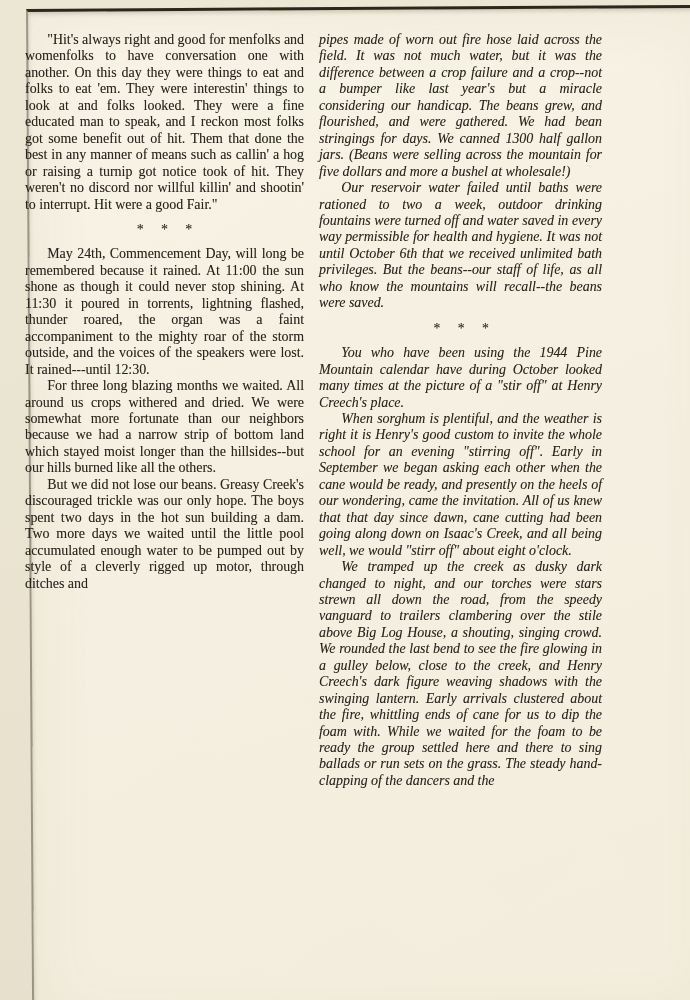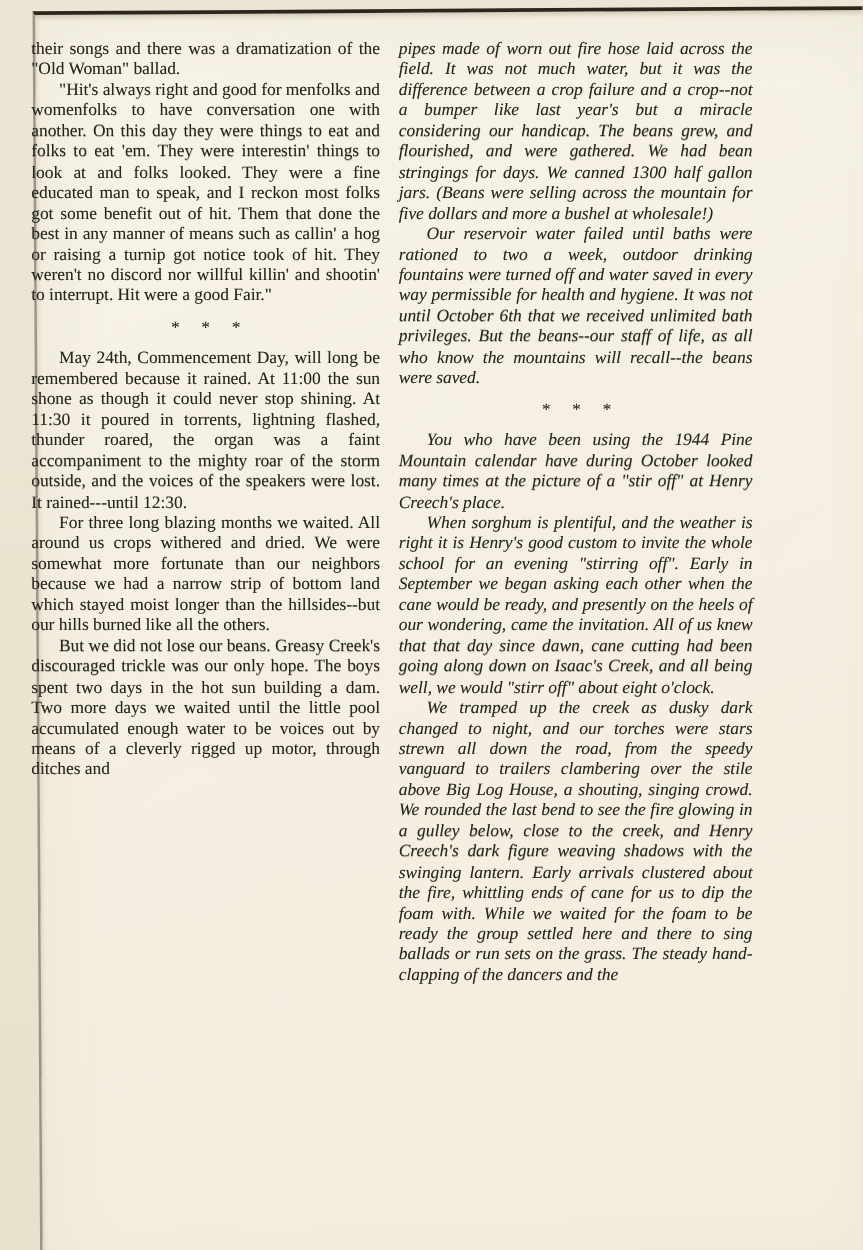--- a/index.html
+++ b/index.html
@@ -65,26 +65,25 @@
   }
 </style>
 </head>
 <body>
 
 <div class="scan">
   <div class="paper"></div>
   <div class="content">
 
     <div class="col left">
-      <p class="para">their songs and there was a dramatization of the "Old Woman" ballad.</p>
       <p class="para indent">"Hit's always right and good for menfolks and womenfolks to have conversation one with another. On this day they were things to eat and folks to eat 'em. They were interestin' things to look at and folks looked. They were a fine educated man to speak, and I reckon most folks got some benefit out of hit. Them that done the best in any manner of means such as callin' a hog or raising a turnip got notice took of hit. They weren't no discord nor willful killin' and shootin' to interrupt. Hit were a good Fair."</p>
       <div class="separator">* * *</div>
       <p class="para indent">May 24th, Commencement Day, will long be remembered because it rained. At 11:00 the sun shone as though it could never stop shining. At 11:30 it poured in torrents, lightning flashed, thunder roared, the organ was a faint accompaniment to the mighty roar of the storm outside, and the voices of the speakers were lost. It rained---until 12:30.</p>
       <p class="para indent">For three long blazing months we waited. All around us crops withered and dried. We were somewhat more fortunate than our neighbors because we had a narrow strip of bottom land which stayed moist longer than the hillsides--but our hills burned like all the others.</p>
-      <p class="para indent">But we did not lose our beans. Greasy Creek's discouraged trickle was our only hope. The boys spent two days in the hot sun building a dam. Two more days we waited until the little pool accumulated enough water to be voices out by means of a cleverly rigged up motor, through ditches and</p>
+      <p class="para indent">But we did not lose our beans. Greasy Creek's discouraged trickle was our only hope. The boys spent two days in the hot sun building a dam. Two more days we waited until the little pool accumulated enough water to be pumped out by style of a cleverly rigged up motor, through ditches and</p>
     </div>
 
     <div class="col right">
       <p class="para">pipes made of worn out fire hose laid across the field. It was not much water, but it was the difference between a crop failure and a crop--not a bumper like last year's but a miracle considering our handicap. The beans grew, and flourished, and were gathered. We had bean stringings for days. We canned 1300 half gallon jars. (Beans were selling across the mountain for five dollars and more a bushel at wholesale!)</p>
       <p class="para indent">Our reservoir water failed until baths were rationed to two a week, outdoor drinking fountains were turned off and water saved in every way permissible for health and hygiene. It was not until October 6th that we received unlimited bath privileges. But the beans--our staff of life, as all who know the mountains will recall--the beans were saved.</p>
       <div class="separator">* * *</div>
       <p class="para indent">You who have been using the 1944 Pine Mountain calendar have during October looked many times at the picture of a "stir off" at Henry Creech's place.</p>
       <p class="para indent">When sorghum is plentiful, and the weather is right it is Henry's good custom to invite the whole school for an evening "stirring off". Early in September we began asking each other when the cane would be ready, and presently on the heels of our wondering, came the invitation. All of us knew that that day since dawn, cane cutting had been going along down on Isaac's Creek, and all being well, we would "stirr off" about eight o'clock.</p>
       <p class="para indent">We tramped up the creek as dusky dark changed to night, and our torches were stars strewn all down the road, from the speedy vanguard to trailers clambering over the stile above Big Log House, a shouting, singing crowd. We rounded the last bend to see the fire glowing in a gulley below, close to the creek, and Henry Creech's dark figure weaving shadows with the swinging lantern. Early arrivals clustered about the fire, whittling ends of cane for us to dip the foam with. While we waited for the foam to be ready the group settled here and there to sing ballads or run sets on the grass. The steady hand-clapping of the dancers and the</p>
     </div>

